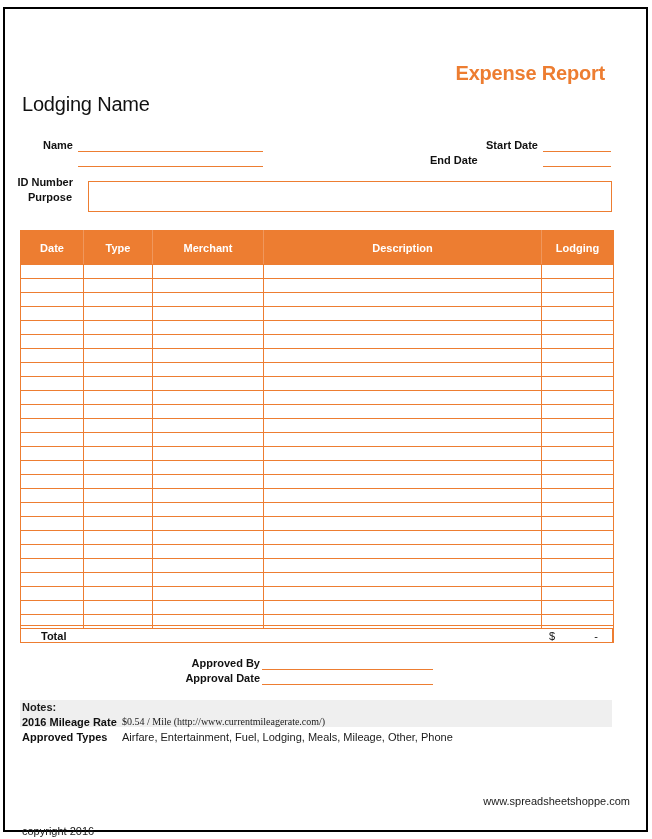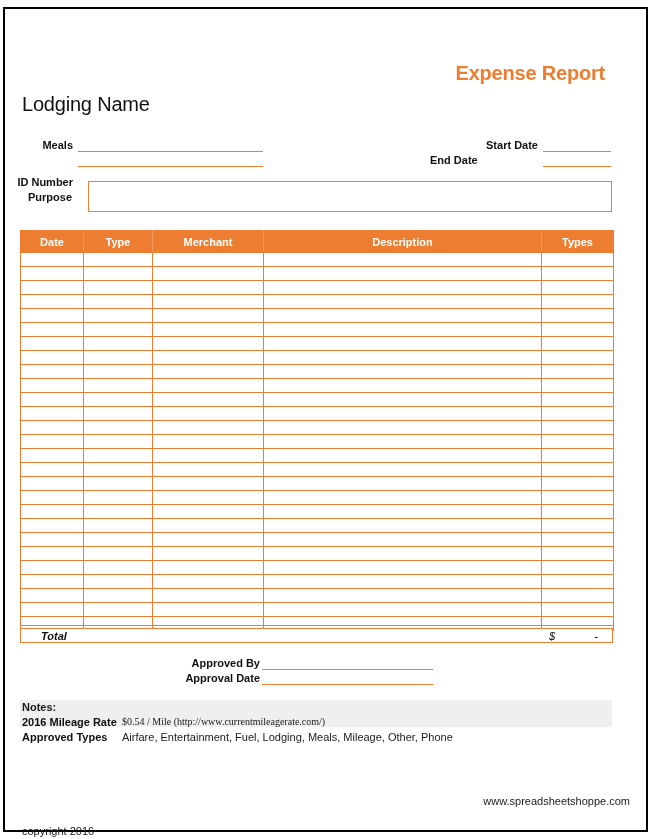--- a/index.html
+++ b/index.html
@@ -39,33 +39,33 @@
   .purpose-box{
     left:88px;top:181px;width:524px;height:31px;
     border:1px solid var(--accent);box-sizing:border-box;background:#fff;
   }
   .expense-table{
     left:20px;top:230px;width:593px;
     border-collapse:collapse;table-layout:fixed;
   }
   .expense-table th{
     background:var(--accent);color:#fff;font-size:11px;font-weight:bold;
-    height:13px;padding:4px;text-align:center;
+    height:13px;padding:10px;text-align:center;
     border:1px solid var(--accent);border-right:1px solid #f0975c;
   }
   .expense-table th:last-child{border-right:1px solid var(--accent);}
   .expense-table td{
     height:13px;padding:0;border:1px solid var(--accent);background:#fff;
   }
   .double-rule{
     left:20px;top:625px;width:593px;height:0;border-top:1px solid var(--accent);
   }
   .total-row{
     left:20px;top:628px;width:593px;height:15px;
-    border:1px solid var(--accent);box-sizing:border-box;background:#fff;font-style:italic;
+    border:1px solid var(--accent);box-sizing:border-box;background:#fff;
   }
   .total-label{
     position:absolute;left:20px;top:1px;font-size:11px;font-weight:bold;color:#111;
   }
   .total-currency{position:absolute;left:528px;top:1px;font-size:11px;color:#111;}
   .total-value{position:absolute;right:14px;top:1px;font-size:11px;color:#111;}
   .approvedby-label{left:100px;top:657px;width:160px;text-align:right;}
   .approvaldate-label{left:100px;top:672px;width:160px;text-align:right;}
   .approvedby-line{left:262px;top:659px;width:171px;}
   .approvaldate-line{left:262px;top:674px;width:171px;}
@@ -81,21 +81,21 @@
   .footer-website{right:22px;top:795px;font-size:11px;}
 </style>
 </head>
 <body>
 
 <div class="abs page-border"></div>
 
 <div class="abs report-title">Expense Report</div>
 <div class="abs company-name">Lodging Name</div>
 
-<div class="abs lbl name-label">Meals</div>
+<div class="abs lbl name-label">Name</div>
 <div class="abs fill-line name-line"></div>
 <div class="abs lbl id-label">ID Number</div>
 <div class="abs fill-line id-line"></div>
 
 <div class="abs lbl start-label">Start Date</div>
 <div class="abs fill-line start-line"></div>
 <div class="abs lbl end-label">End Date</div>
 <div class="abs fill-line end-line"></div>
 
 <div class="abs lbl purpose-label">Purpose</div>
@@ -108,21 +108,21 @@
       <col style="width:111px">
     <col style="width:278px">
       <col style="width:72px">
   </colgroup>
   <thead>
     <tr>
       <th>Date</th>
       <th>Type</th>
       <th>Merchant</th>
       <th>Description</th>
-      <th>Types</th>
+      <th>Lodging</th>
     </tr>
   </thead>
   <tbody id="expense-rows">
       <tr>
         <td></td>
         <td></td>
         <td></td>
         <td></td>
         <td></td>
       </tr>

